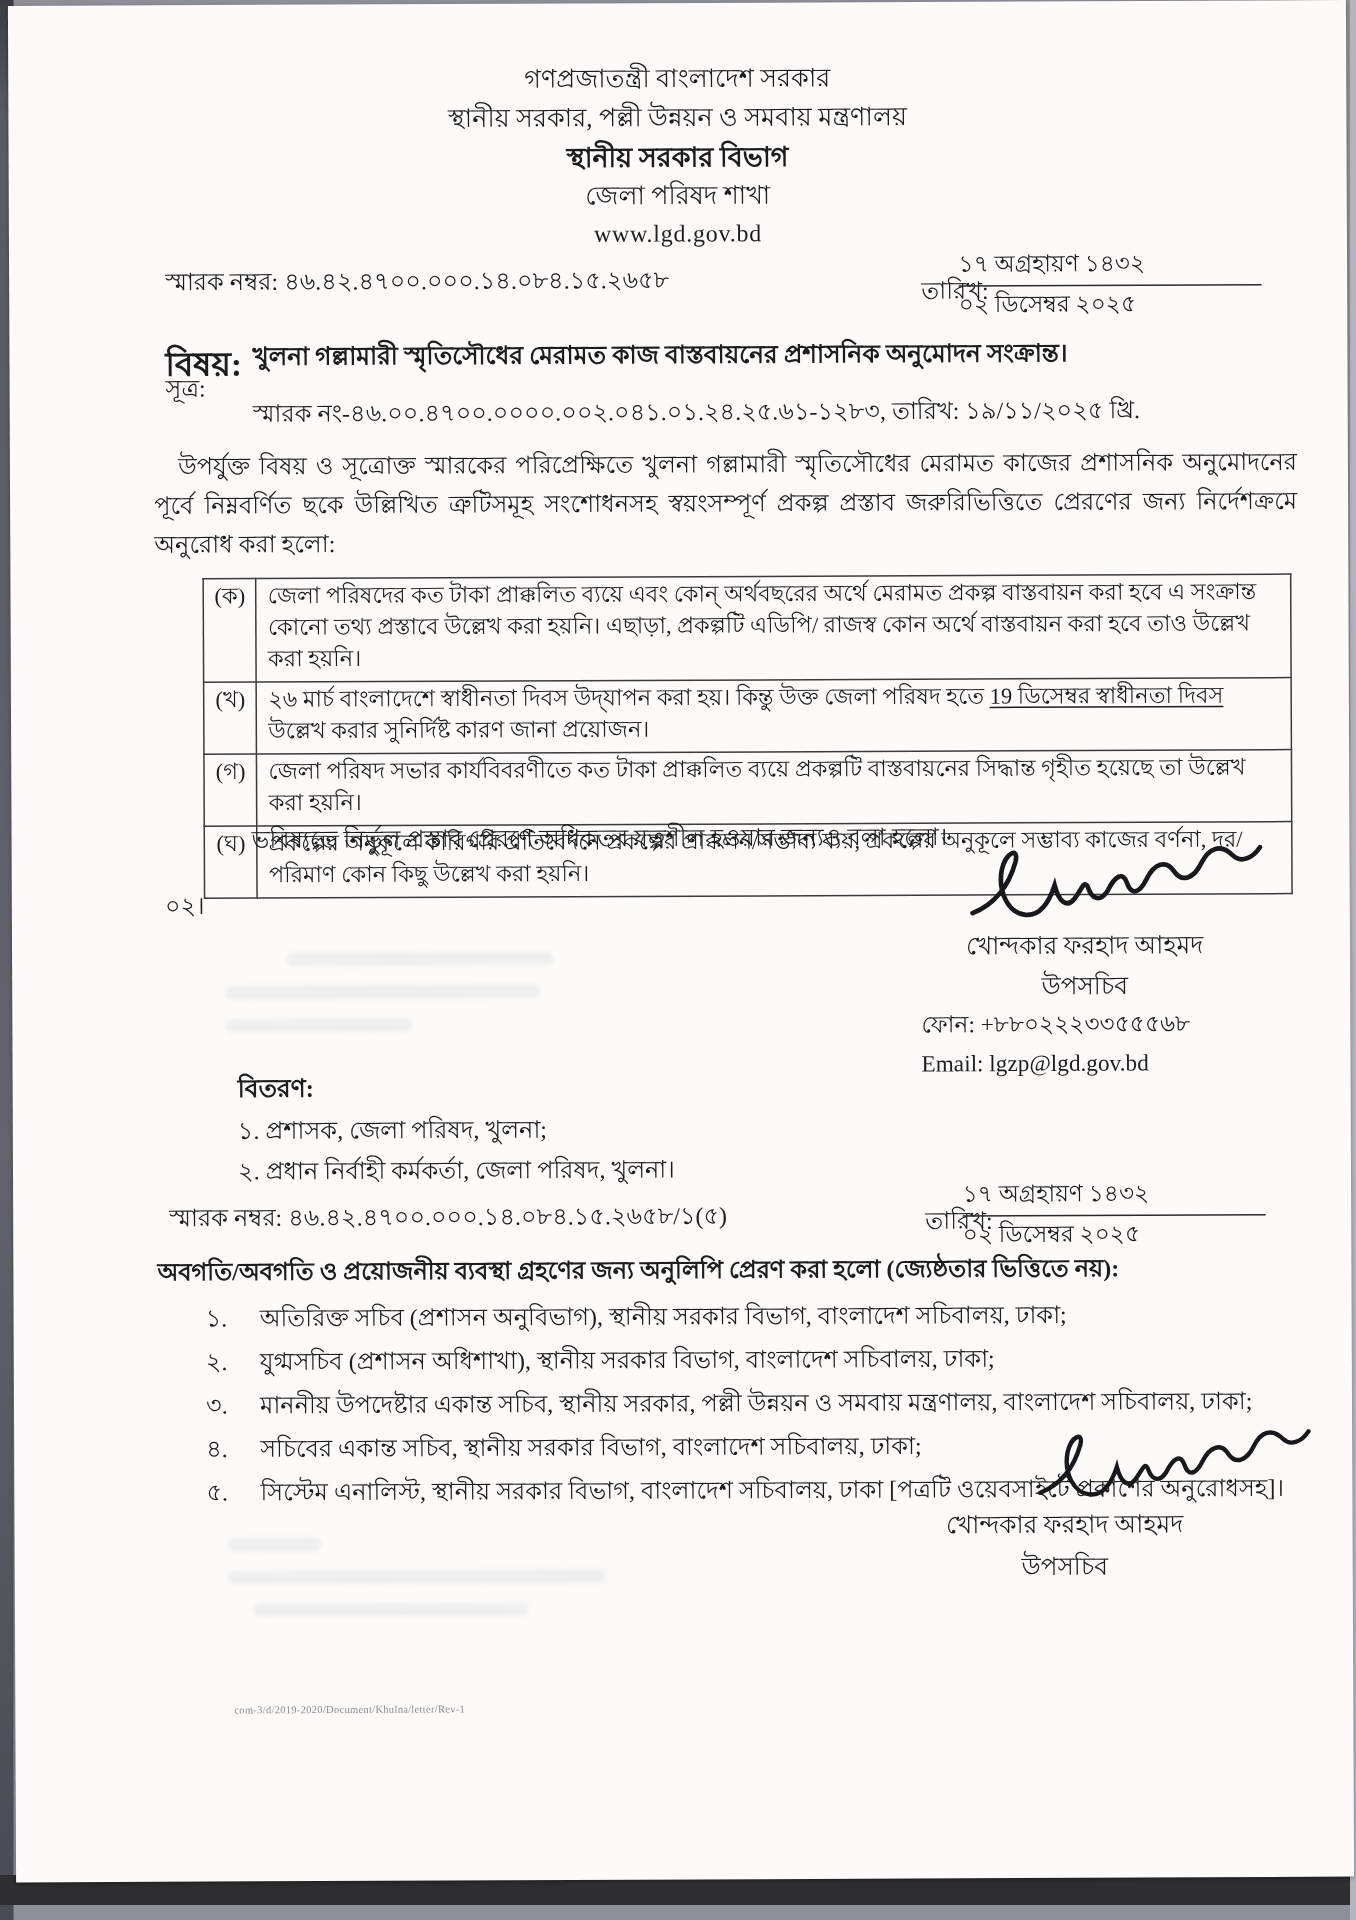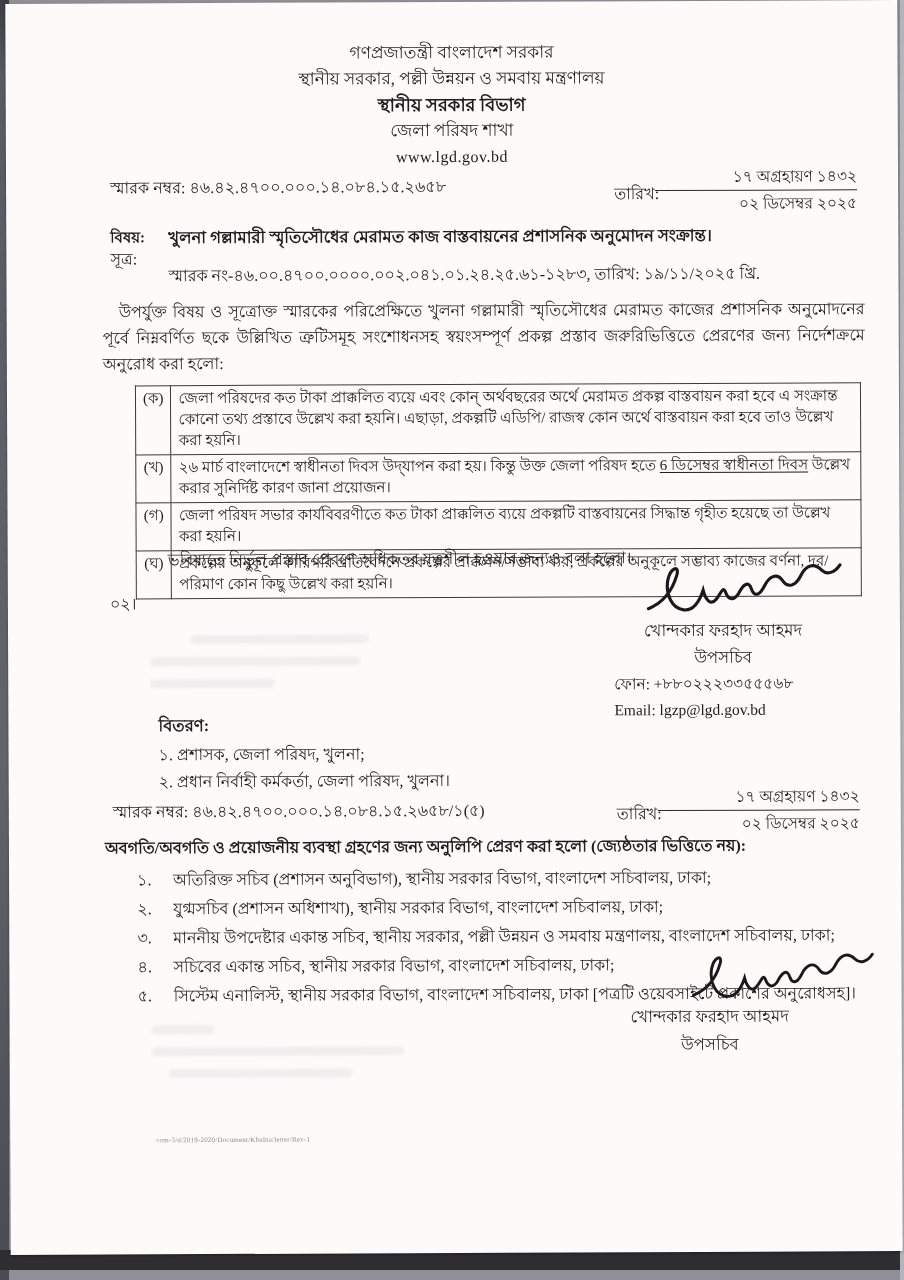--- a/index.html
+++ b/index.html
@@ -35,24 +35,24 @@
   .center { text-align:center; }
   .nowrap { white-space:nowrap; }
 
   .header-block { top:38px; left:0; width:100%; line-height:26px; font-size:17px; }
   .header-line3 { font-weight:bold; font-size:18px; }
   .header-website { font-size:16px; letter-spacing:.5px; }
 
   .memo-row { font-size:16px; }
   .memo-label-num { left:104px; }
   .date-label { left:608px;text-align:right; }
-  .date-stack { left:649px; width:202px; text-align:right; font-size:15.5px; line-height:22px; }
+  .date-stack { left:633px; width:202px; text-align:left; font-size:15.5px; line-height:22px; }
   .date-top { border-bottom:1.5px solid #2a2a2c; padding-bottom:2px; }
   .date-bottom { padding-top:2px; }
-  .subject-label { left:104px; font-weight:bold; font-size:15px; }
+  .subject-label { left:104px; font-weight:bold; font-size:22px; }
   .subject-text { left:162px; width:700px; font-weight:bold; font-size:16.5px; }
   .ref-label { left:104px; font-size:16px; }
   .ref-text  { left:162px; width:710px; font-size:16px; }
 
   .body-para {
     top:296px; left:96px; width:762px;
     font-size:16px; line-height:26px; text-align:justify; text-indent:16px;
   }
 
   table.defects {
@@ -129,21 +129,21 @@
   <div class="abs body-para">উপর্যুক্ত বিষয় ও সূত্রোক্ত স্মারকের পরিপ্রেক্ষিতে খুলনা গল্লামারী স্মৃতিসৌধের মেরামত কাজের প্রশাসনিক অনুমোদনের পূর্বে নিম্নবর্ণিত ছকে উল্লিখিত ত্রুটিসমূহ সংশোধনসহ স্বয়ংসম্পূর্ণ প্রকল্প প্রস্তাব জরুরিভিত্তিতে প্রেরণের জন্য নির্দেশক্রমে অনুরোধ করা হলো:</div>
 
   <table class="defects">
     <tbody>
         <tr>
       <td class="row-label">(ক)</td>
       <td><span>জেলা পরিষদের কত টাকা প্রাক্কলিত ব্যয়ে এবং কোন্ অর্থবছরের অর্থে মেরামত প্রকল্প বাস্তবায়ন করা হবে এ সংক্রান্ত কোনো তথ্য প্রস্তাবে উল্লেখ করা হয়নি। এছাড়া, প্রকল্পটি এডিপি/ রাজস্ব কোন অর্থে বাস্তবায়ন করা হবে তাও উল্লেখ করা হয়নি।</span><span class="uline"></span><span></span></td>
     </tr>
     <tr>
       <td class="row-label">(খ)</td>
-      <td><span>২৬ মার্চ বাংলাদেশে স্বাধীনতা দিবস উদ্‌যাপন করা হয়। কিন্তু উক্ত জেলা পরিষদ হতে </span><span class="uline">6 ডিসেম্বর স্বাধীনতা দিবস</span><span> উল্লেখ করার সুনির্দিষ্ট কারণ জানা প্রয়োজন।</span></td>
+      <td><span>২৬ মার্চ বাংলাদেশে স্বাধীনতা দিবস উদ্‌যাপন করা হয়। কিন্তু উক্ত জেলা পরিষদ হতে </span><span class="uline">19 ডিসেম্বর স্বাধীনতা দিবস</span><span> উল্লেখ করার সুনির্দিষ্ট কারণ জানা প্রয়োজন।</span></td>
     </tr>
     <tr>
       <td class="row-label">(গ)</td>
       <td><span>জেলা পরিষদ সভার কার্যবিবরণীতে কত টাকা প্রাক্কলিত ব্যয়ে প্রকল্পটি বাস্তবায়নের সিদ্ধান্ত গৃহীত হয়েছে তা উল্লেখ করা হয়নি।</span><span class="uline"></span><span></span></td>
     </tr>
     <tr>
       <td class="row-label">(ঘ)</td>
       <td><span>প্রকল্পের অনুকূলে কারিগরি প্রতিবেদনে প্রকল্পের প্রাক্কলন/সম্ভাব্য ব্যয়, প্রকল্পের অনুকূলে সম্ভাব্য কাজের বর্ণনা, দর/পরিমাণ কোন কিছু উল্লেখ করা হয়নি।</span><span class="uline"></span><span></span></td>
     </tr>
   </tbody>

